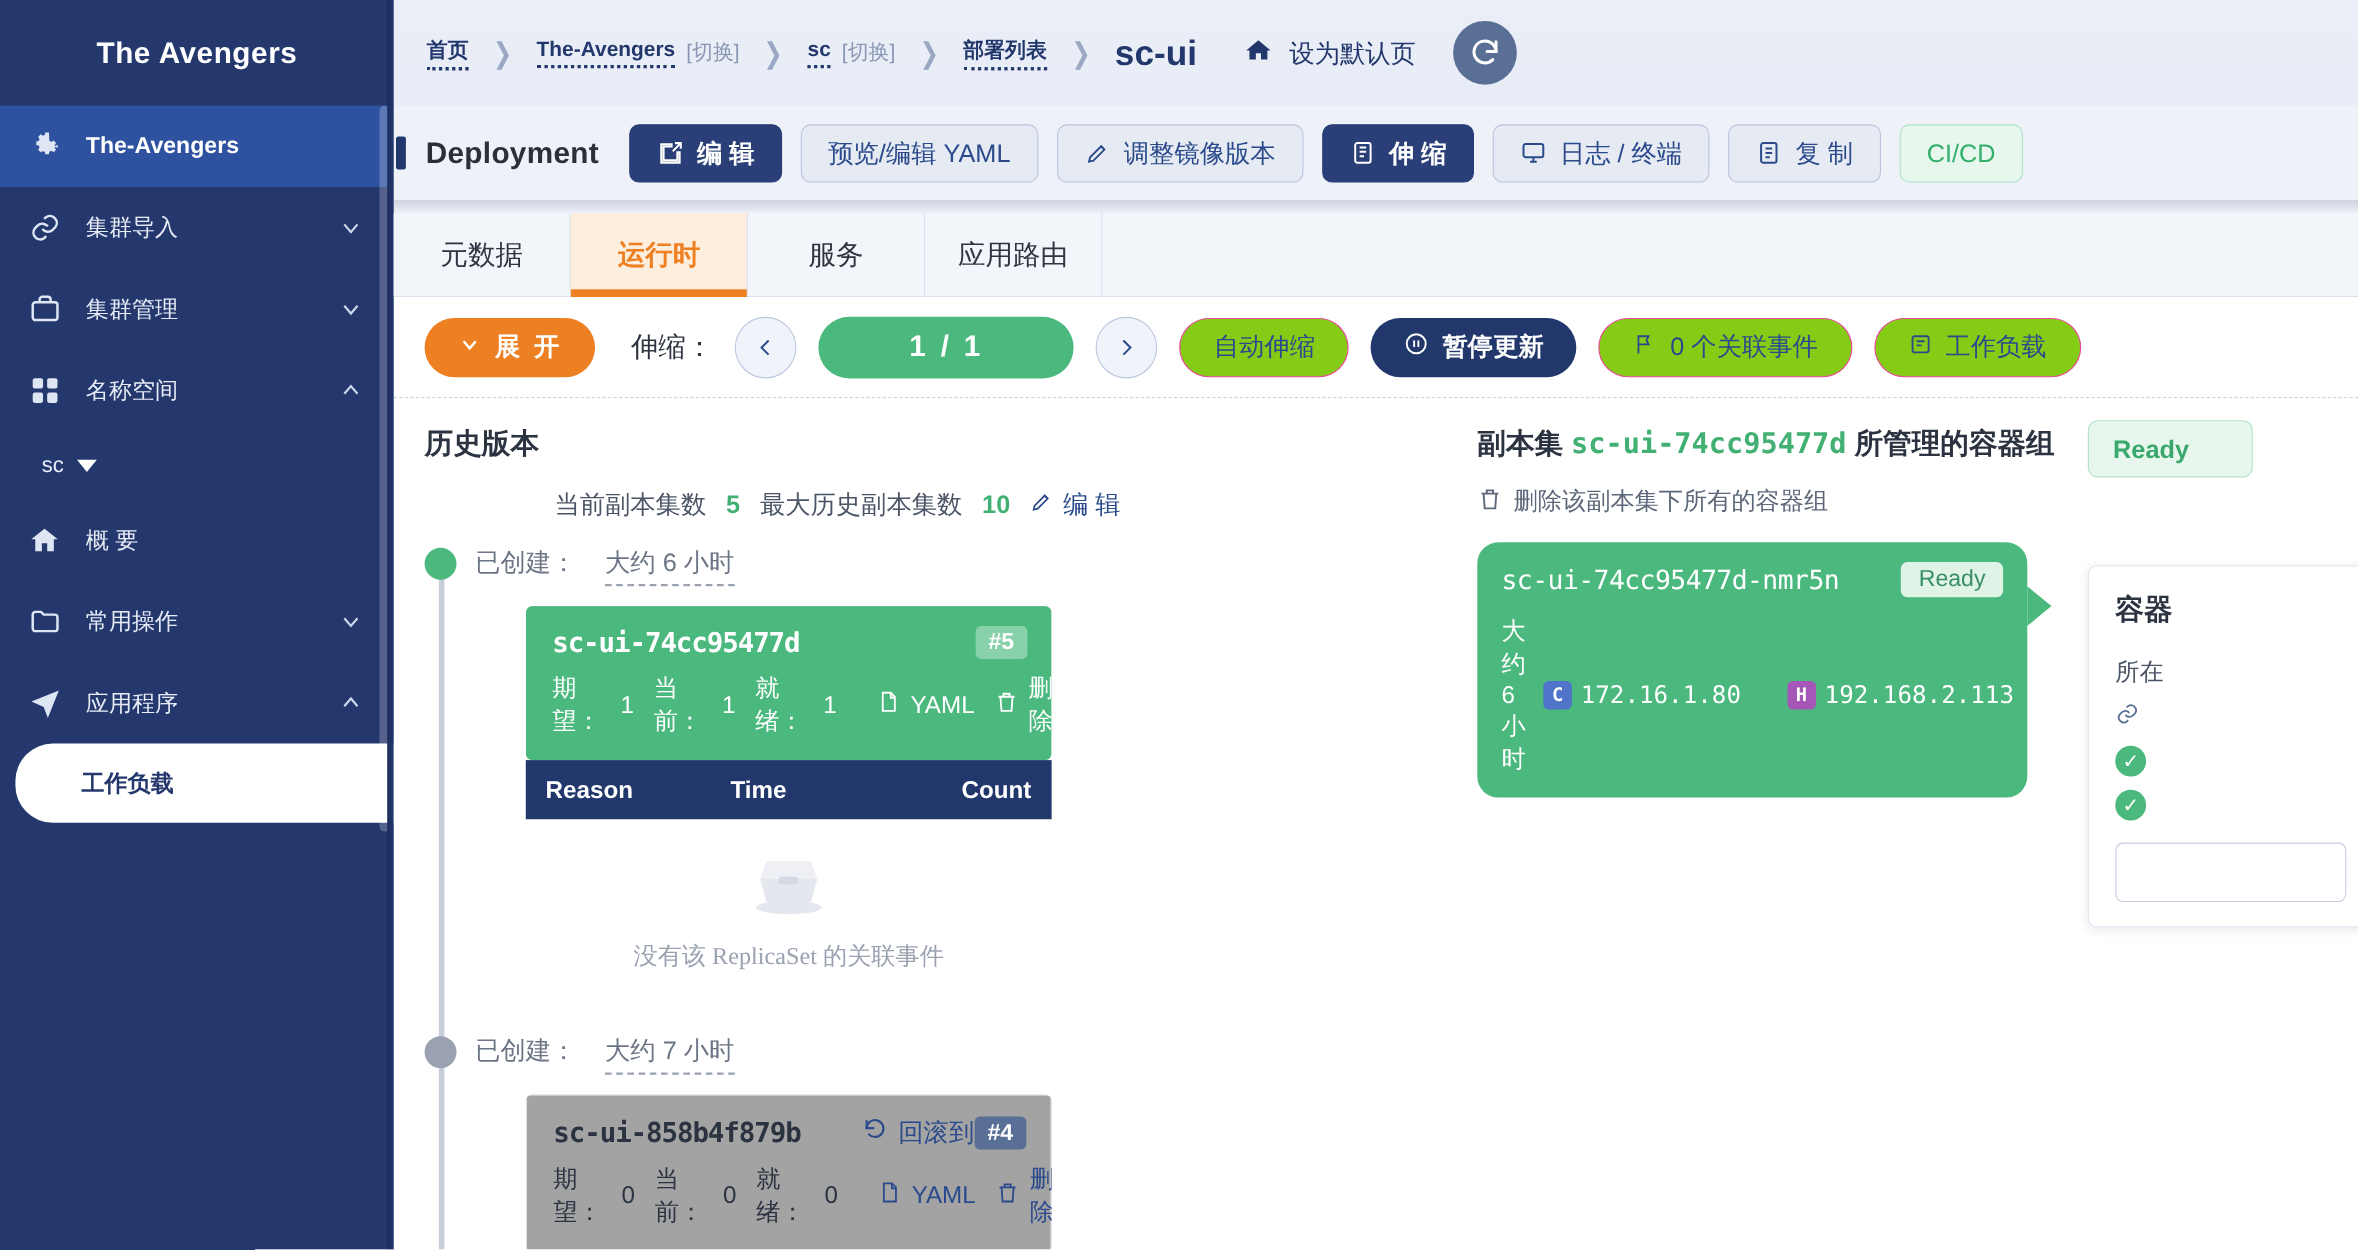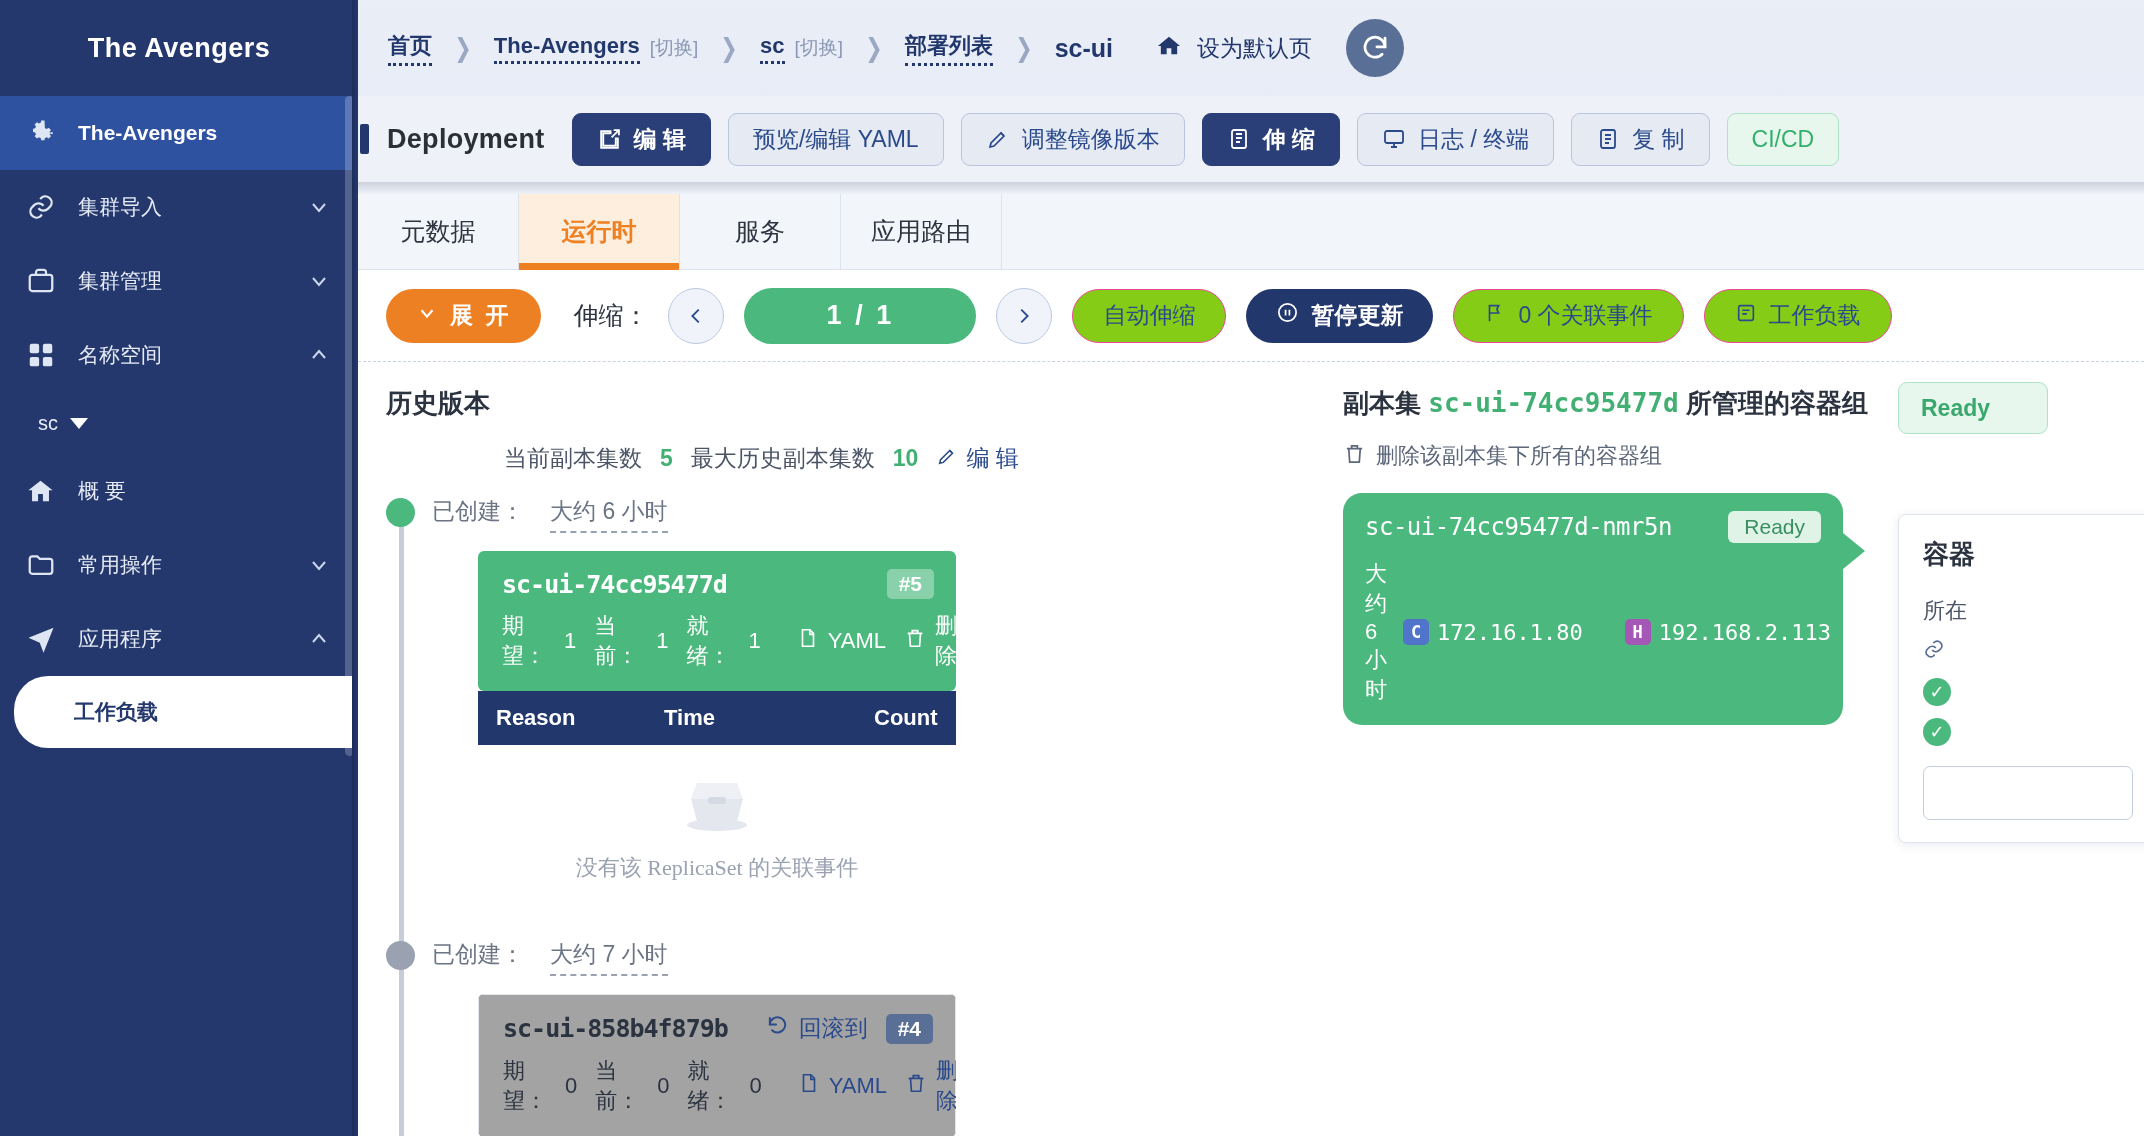--- a/index.html
+++ b/index.html
@@ -84,25 +84,25 @@
     background: #eef1f8;
     overflow: hidden;
   }
   #breadcrumb-bar {
     height: 96px;
     background: linear-gradient(180deg,#e9eef7 0%,#e7ecf6 100%);
     display: flex; align-items: center;
     padding-left: 30px; gap: 0;
   }
   .bc-link {
-    font-size: 22px; font-weight: 700; color: #22386c;
+    font-size: 19px; font-weight: 700; color: #22386c;
     border-bottom: 3px dotted #22386c; padding-bottom: 2px;
     white-space: nowrap;
   }
-  .bc-plain { font-size: 25px; font-weight: 700; color: #22386c; white-space: nowrap; }
+  .bc-plain { font-size: 32px; font-weight: 700; color: #22386c; white-space: nowrap; }
   .bc-sw { font-size: 19px; color: #8b98b4; margin-left: 10px; white-space: nowrap; }
   .bc-sep {
     color: #9aa8c4; font-size: 26px; font-weight: 400;
     margin: 0 20px; transform: scaleX(.8);
   }
   .bc-home { display: flex; align-items: center; margin-left: 42px; gap: 14px; }
   .bc-home .txt { font-size: 23px; color: #22386c; }
   #refresh-btn {
     width: 58px; height: 58px; border-radius: 50%;
     background: #5a6f96; margin-left: 34px;
@@ -710,21 +710,21 @@
             <span class="tl-dot grey"></span>
             <div class="tl-created">
               <span>已创建：</span>
               <span class="when">大约 7 小时</span>
             </div>
 
             <div class="rev-card grey">
               <div class="head">
                 <div class="rev-head-1">
                   <span class="rev-name">sc-ui-858b4f879b</span>
-                  <span style="display:flex;align-items:center;gap:18px;">
+                  <span style="display:flex;align-items:center;gap:0;">
                     <span class="rollback">
                       <span>
                         <svg width="23" height="23" viewBox="0 0 24 24" fill="none" stroke="currentColor" stroke-width="2" stroke-linecap="round">
                             <path d="M4 11a8 8 0 112.3 6"></path>
                             <polyline points="4 4 4 11 10.5 11"></polyline>
                           </svg>
                       </span>
                       <span>回滚到</span>
                     </span>
                     <span class="rev-num">#4</span>

